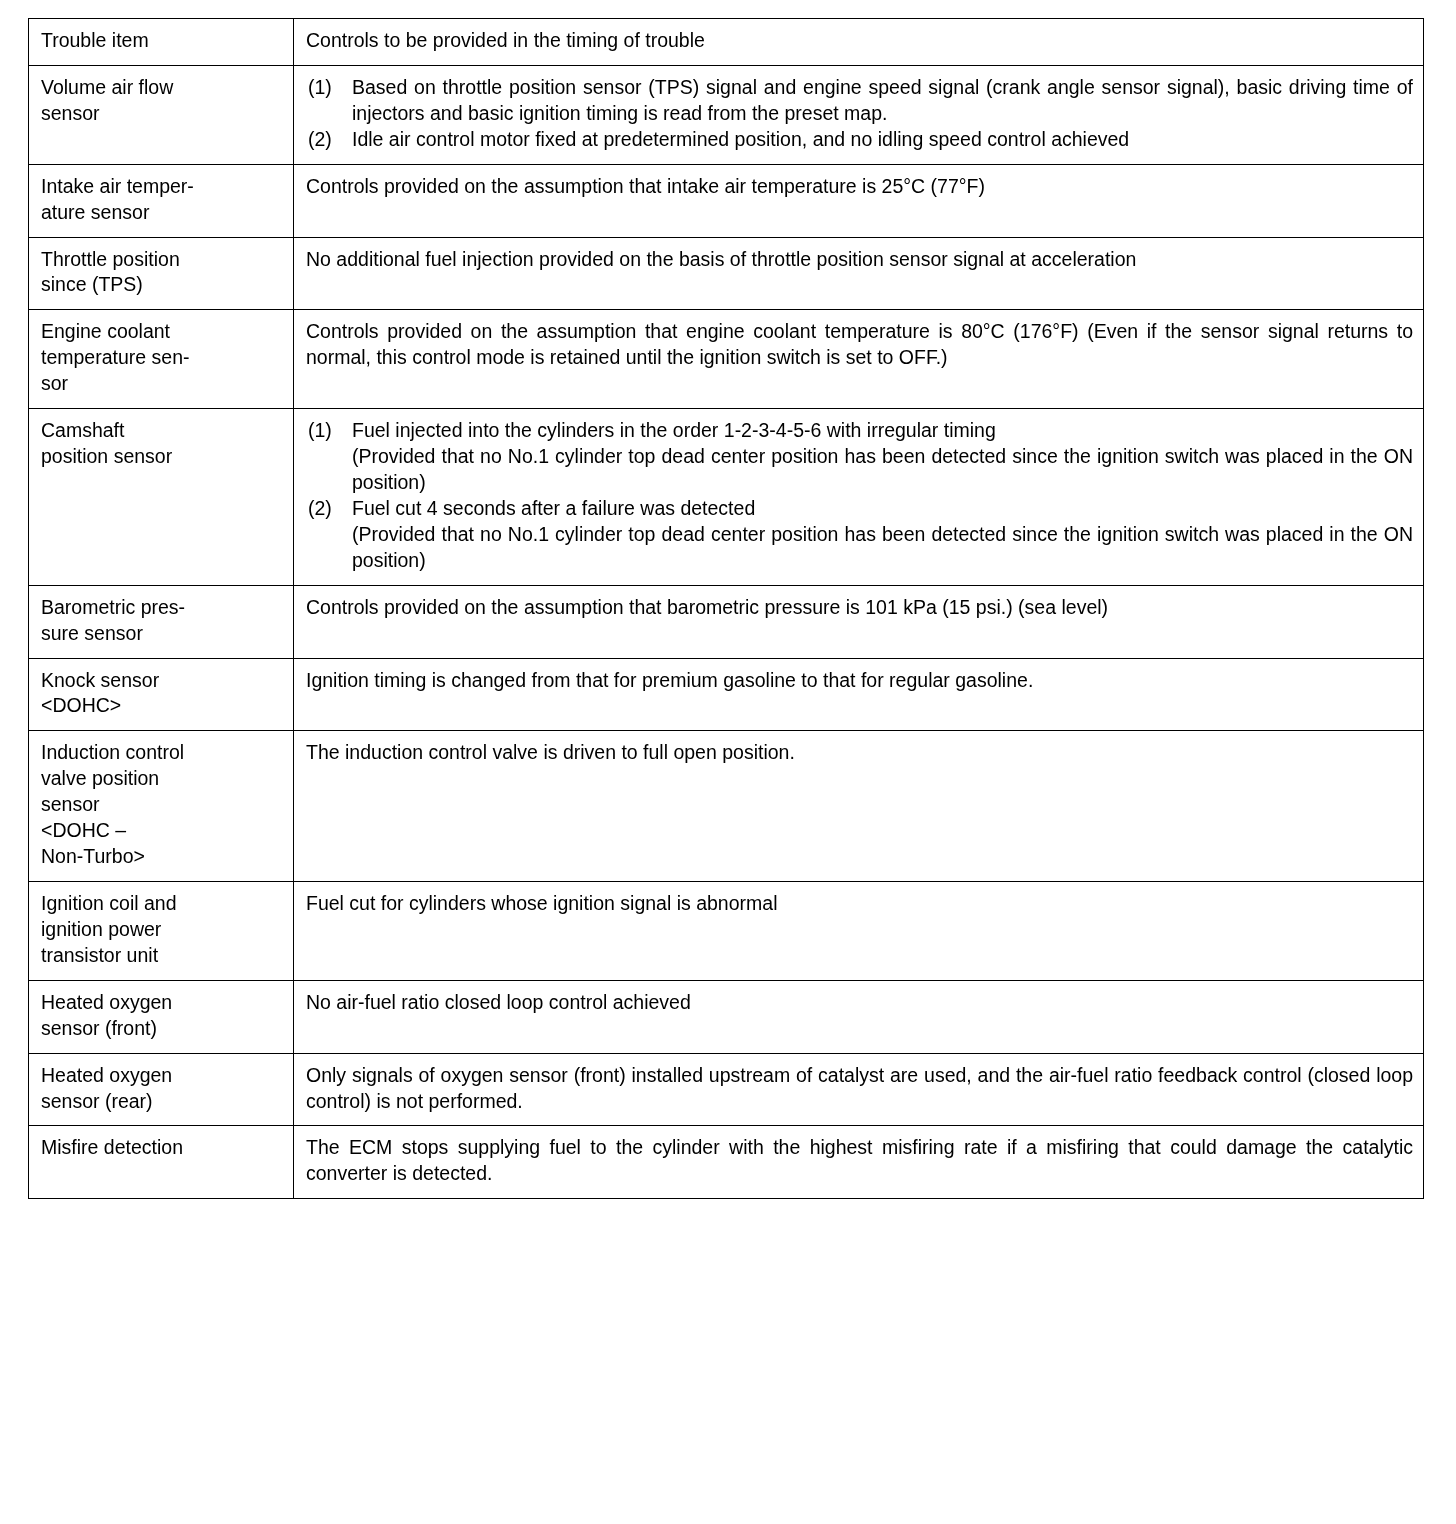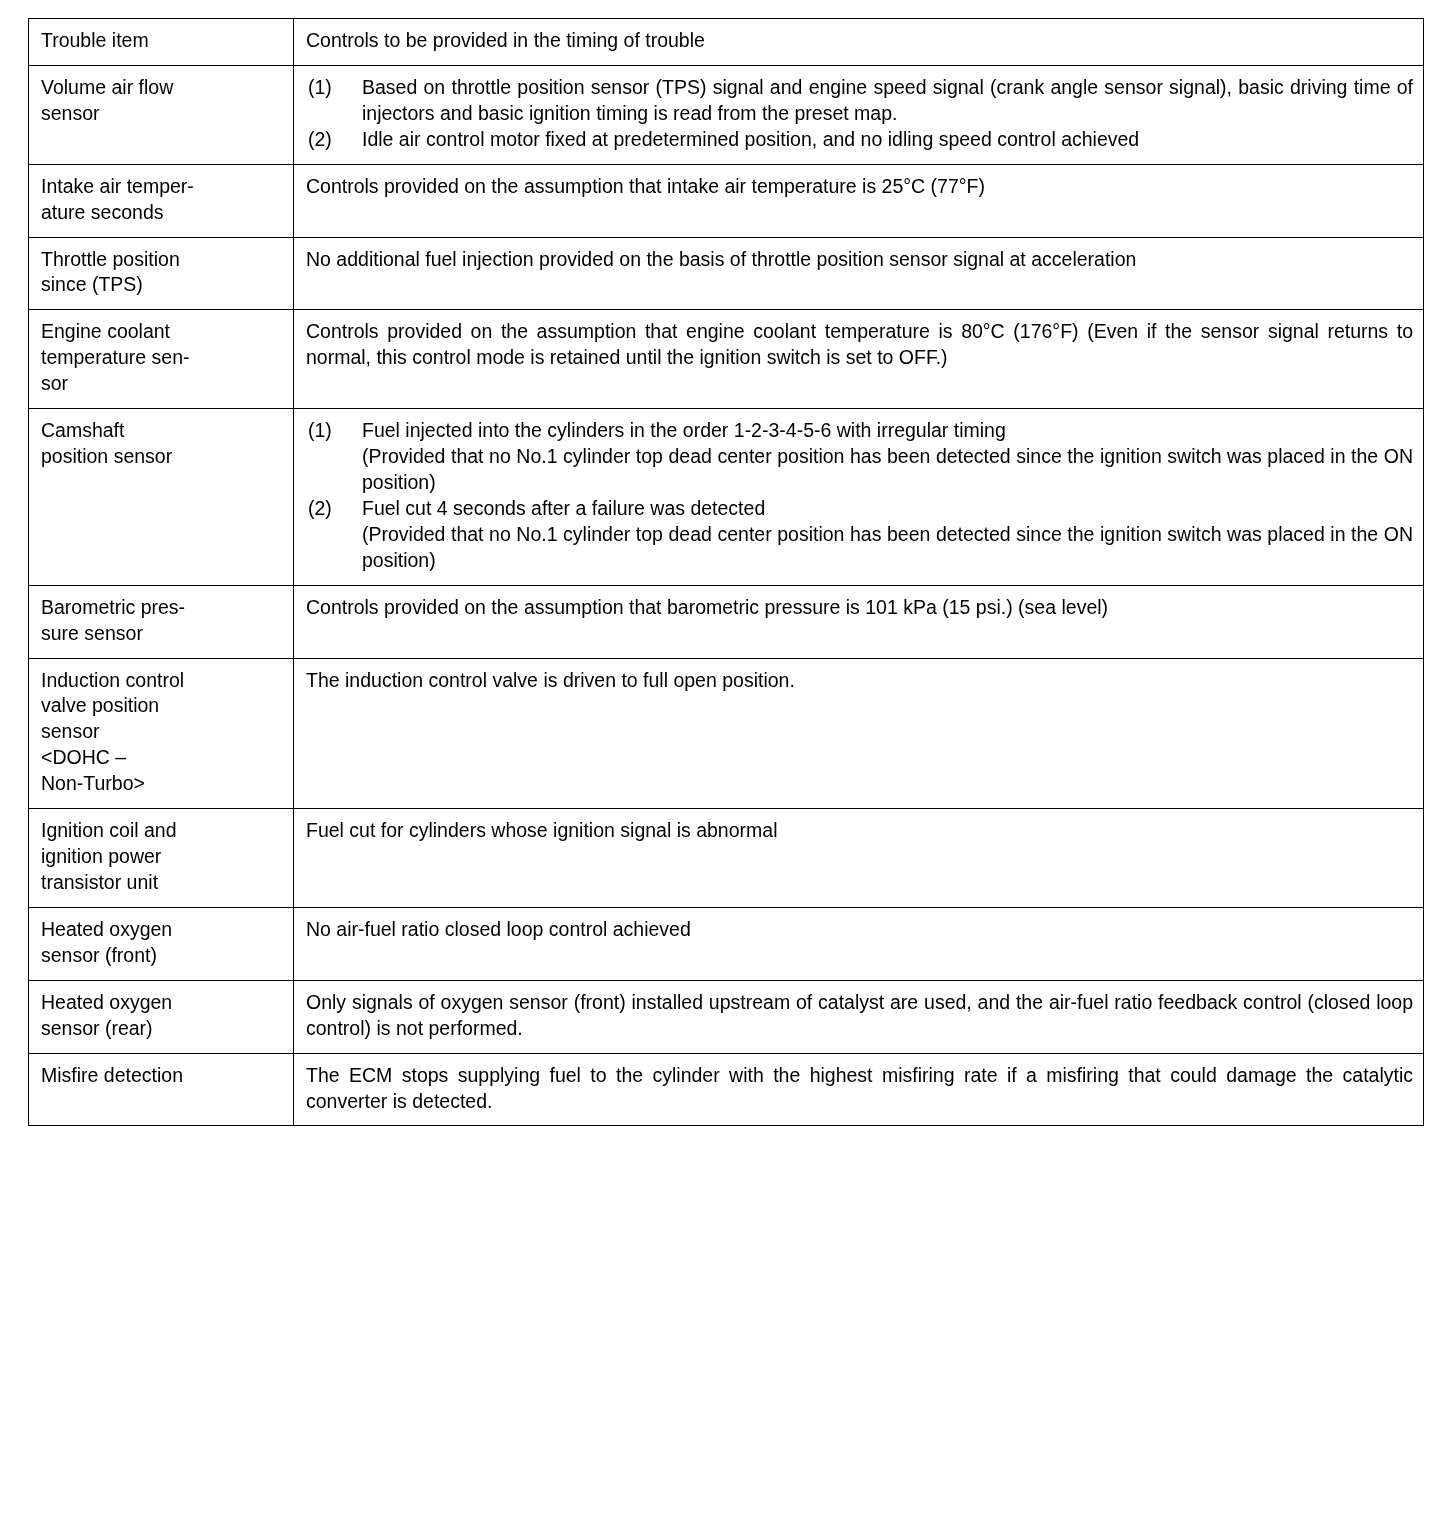--- a/index.html
+++ b/index.html
@@ -66,21 +66,20 @@
     flex: 1 1 auto;
     text-align: justify;
     text-justify: inter-word;
     white-space: pre-line;
   }
   .sub-line {
     display: block;
     text-align: justify;
     text-justify: inter-word;
     white-space: pre-line;
-    margin-left: 10px;
   }
   .header-row td {
     padding-top: 10px;
     padding-bottom: 12px;
   }
   .tall-pad {
     padding-bottom: 70px;
   }
 </style>
 </head>
@@ -111,21 +110,21 @@
               <div class="num-row">
                 <span class="num-label">(2)</span>
                 <span class="num-body"><span class="sub-line">Idle air control motor fixed at predetermined position, and no idling speed control achieved</span></span>
               </div>
             </span>
           </td>
         </tr>
         <tr>
           <td class="col-item">
             <span class="item-text">Intake air temper-
-ature seconds</span>
+ature sensor</span>
           </td>
           <td class="col-desc">
             <span class="desc-plain">Controls provided on the assumption that intake air temperature is 25°C (77°F)</span>
           </td>
         </tr>
         <tr>
           <td class="col-item">
             <span class="item-text">Throttle position
 since (TPS)</span>
           </td>
@@ -161,20 +160,29 @@
             </span>
           </td>
         </tr>
         <tr>
           <td class="col-item">
             <span class="item-text">Barometric pres-
 sure sensor</span>
           </td>
           <td class="col-desc">
             <span class="desc-plain">Controls provided on the assumption that barometric pressure is 101 kPa (15 psi.) (sea level)</span>
+          </td>
+        </tr>
+        <tr>
+          <td class="col-item">
+            <span class="item-text">Knock sensor
+&lt;DOHC&gt;</span>
+          </td>
+          <td class="col-desc">
+            <span class="desc-plain">Ignition timing is changed from that for premium gasoline to that for regular gasoline.</span>
           </td>
         </tr>
         <tr>
           <td class="col-item tall-pad">
             <span class="item-text">Induction control
 valve position
 sensor
 &lt;DOHC –
 Non-Turbo&gt;</span>
           </td>

